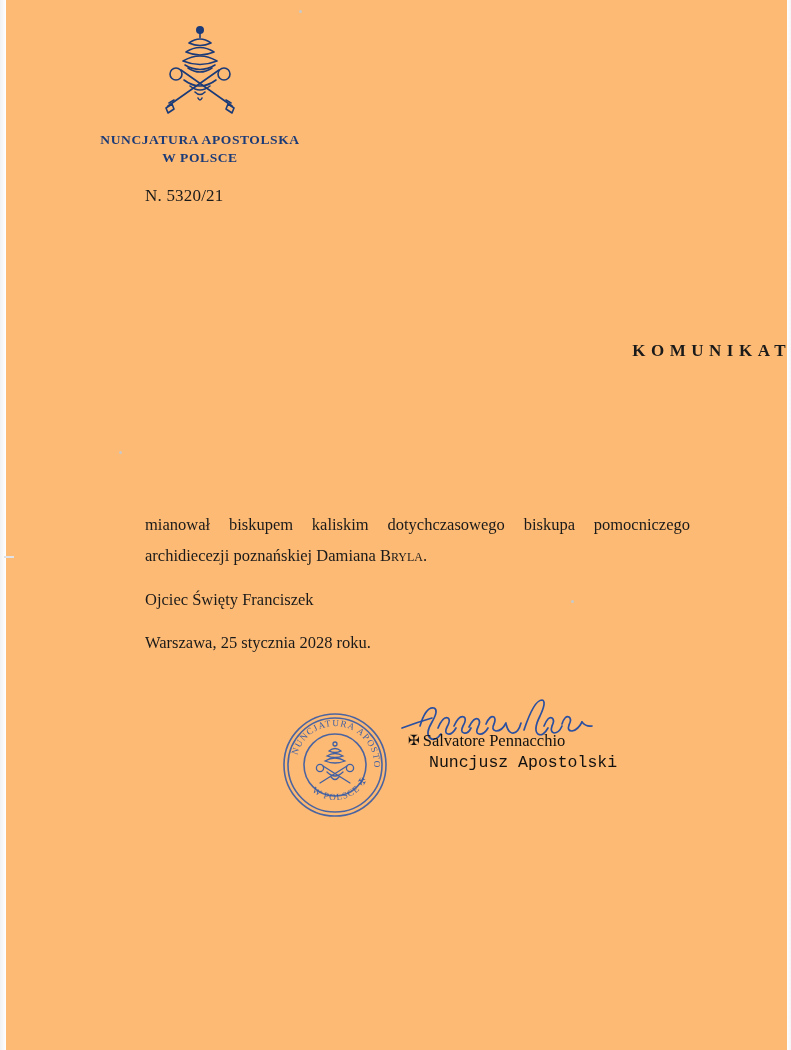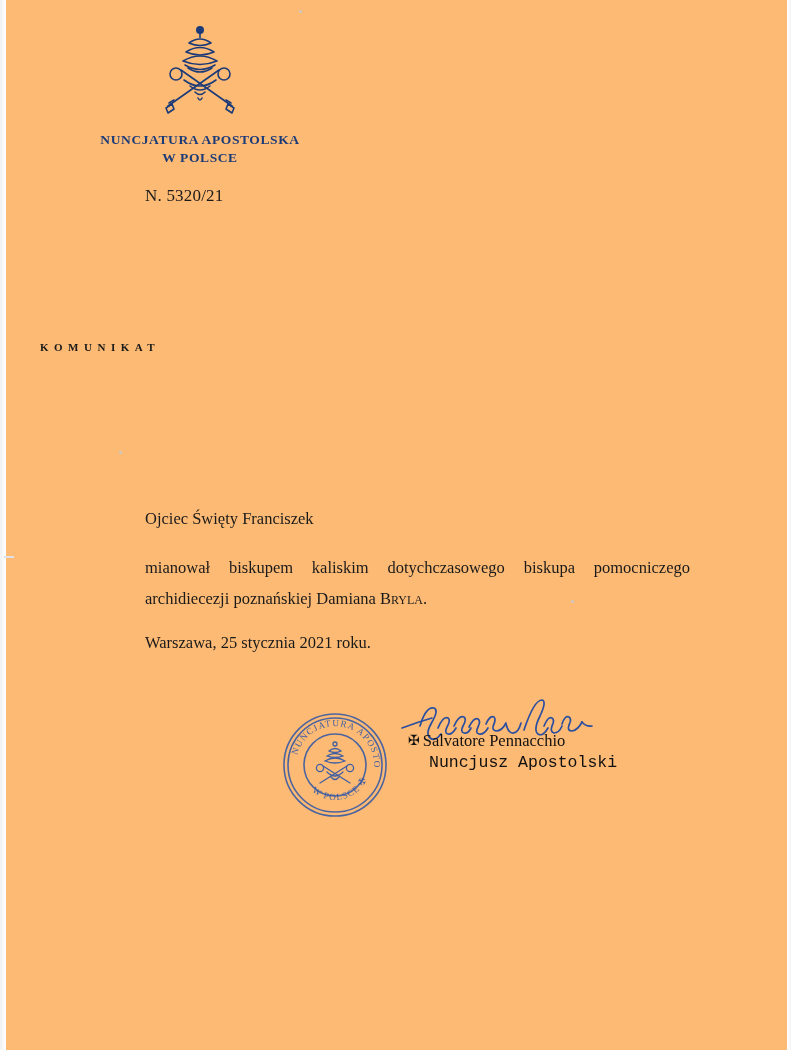--- a/index.html
+++ b/index.html
@@ -75,22 +75,22 @@
     letter-spacing: 0.2px;
     margin-left: 32px;
   }
 
   
   .doc-heading {
     position: absolute;
     left: 0;
     right: 0;
     top: 341px;
-    text-align: left;
-    font-size: 11px;
+    text-align: right;
+    font-size: 17px;
     font-weight: bold;
     letter-spacing: 5.5px;
     padding-left: 40px;
   }
 
   
   .body-block {
     position: absolute;
     left: 145px;
     top: 510px;
@@ -197,25 +197,25 @@
       <span class="l2">W POLSCE</span>
     </div>
   </div>
 
   <div class="refno">N. 5320/21</div>
 
   <div class="doc-heading">KOMUNIKAT</div>
 
   <div class="body-block">
 
+    <p class="para justify"><span>mianował biskupem kaliskim dotychczasowego biskupa pomocniczego archidiecezji poznańskiej Damiana </span><span class="smallcaps">Bryla</span><span>.</span></p>
+
     <p class="para">Ojciec Święty Franciszek</p>
 
-    <p class="para justify"><span>mianował biskupem kaliskim dotychczasowego biskupa pomocniczego archidiecezji poznańskiej Damiana </span><span class="smallcaps">Bryla</span><span>.</span></p>
-
-    <p class="para date">Warszawa, 25 stycznia 2021 roku.</p>
+    <p class="para date">Warszawa, 25 stycznia 2028 roku.</p>
   </div>
 
   <div class="sig-zone">
 
     <svg class="seal" width="110" height="110" viewBox="0 0 110 110" aria-hidden="true">
       <defs>
         <path id="arcTop" d="M 16 55 A 39 39 0 0 1 94 55"></path>
         <path id="arcBottom" d="M 20 55 A 35 35 0 0 0 90 55"></path>
       </defs>
       <g fill="none" stroke="#2d56a8" stroke-width="1.6" opacity="0.85">

